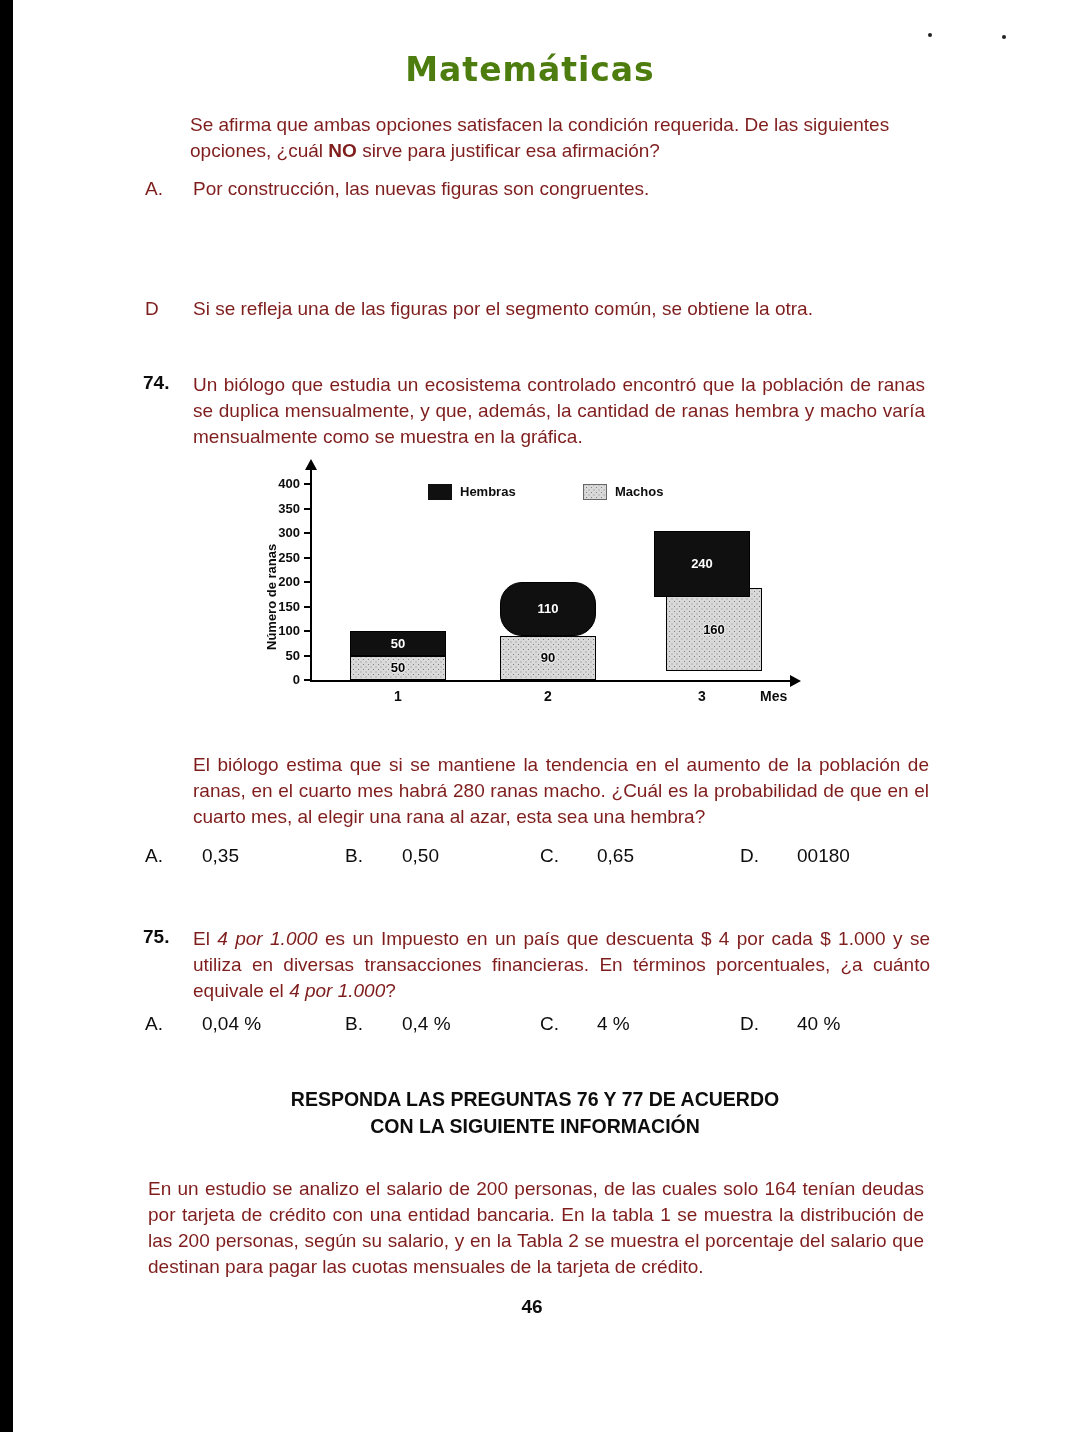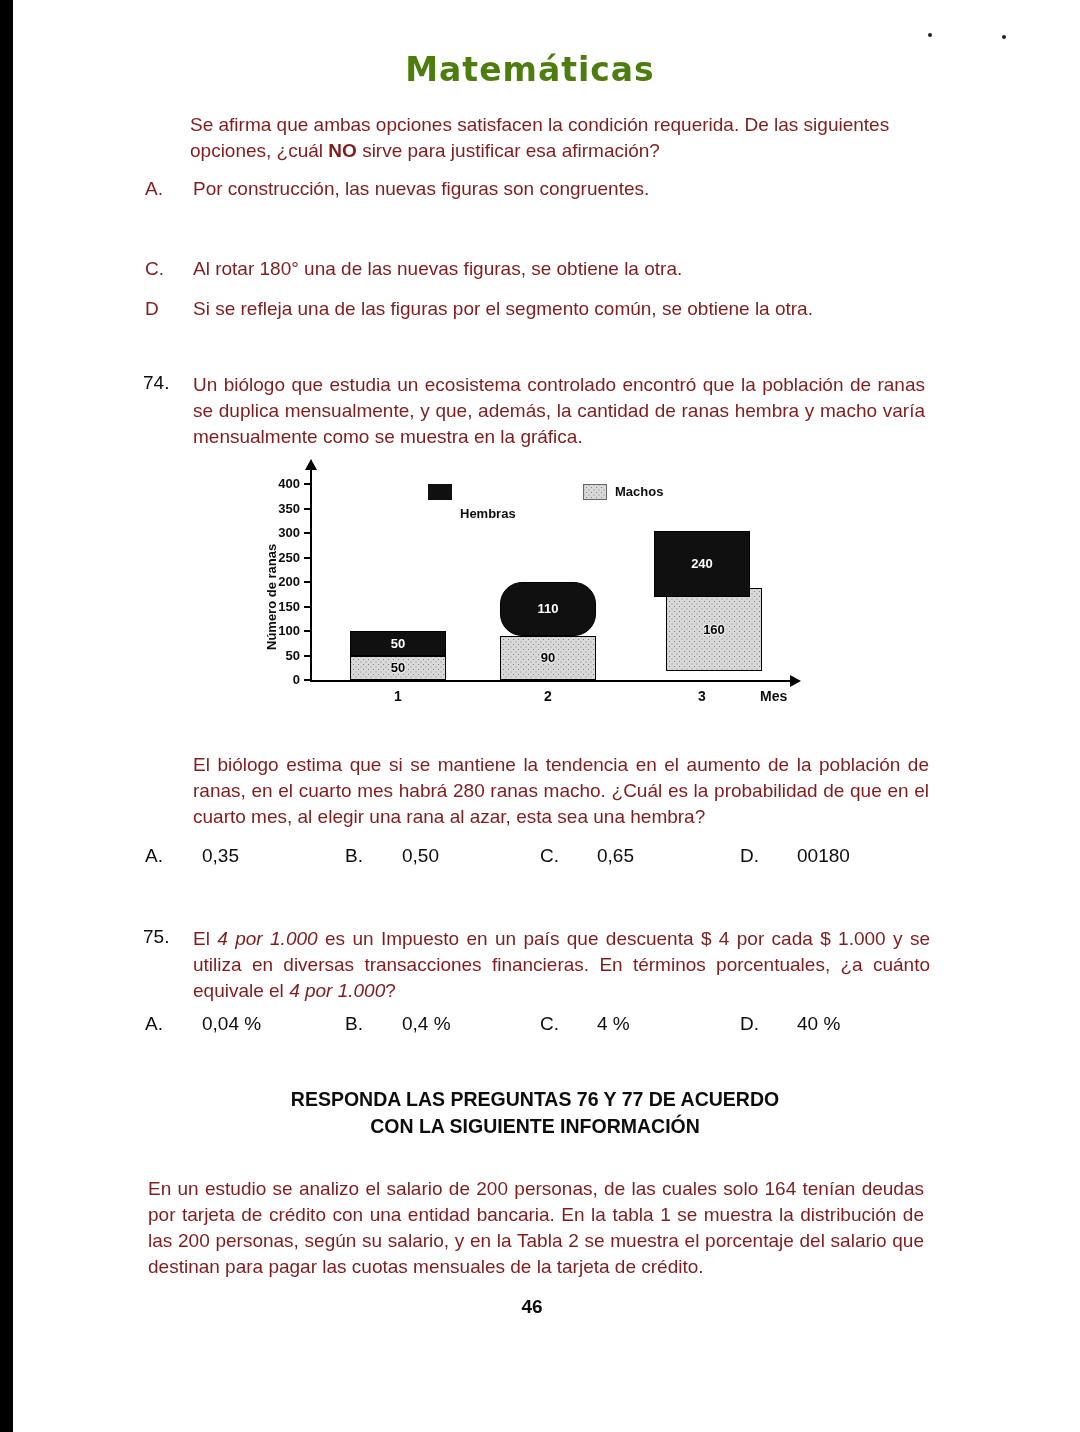--- a/index.html
+++ b/index.html
@@ -13,21 +13,21 @@
   .dot1{left:928px;top:33px;}
   .dot2{left:1002px;top:35px;}
   .title{
     position:absolute;top:50px;left:0;width:1060px;margin:0;text-align:center;
     font-family:"DejaVu Sans",sans-serif;font-size:33px;font-weight:bold;letter-spacing:1px;color:#4d7c0f;
   }
   .txt{position:absolute;margin:0;font-size:19px;line-height:26px;color:#7f1d1d;}
   .intro{left:190px;top:112px;width:730px;}
   .optline{left:145px;width:795px;}
   .optline .letter{display:inline-block;width:48px;}
-  .qnum{position:absolute;left:143px;font-size:19px;font-weight:normal;}
+  .qnum{position:absolute;left:143px;font-size:19px;font-weight:bold;}
   .qbody{left:193px;width:732px;text-align:justify;}
   .justify{text-align:justify;}
   .ansrow{position:absolute;left:0;top:0;width:1080px;height:28px;}
   .anscell{position:absolute;font-size:19px;white-space:nowrap;}
   .anscell .letter{display:inline-block;width:57px;}
   .heading{position:absolute;left:0;top:1086px;width:1070px;text-align:center;font-size:19.5px;font-weight:bold;line-height:27px;}
   .info{left:148px;top:1176px;width:776px;}
   .pagenum{position:absolute;left:0;top:1296px;width:1064px;text-align:center;font-size:19px;font-weight:bold;}
   i{font-style:italic;}
 
@@ -52,39 +52,38 @@
   .seg.hembras{background:#101010;}
   .seg.machos, .leg-sw-m{
     background-color:#d9d9d9;
     background-image:radial-gradient(#7f7f7f 26%, transparent 28%),radial-gradient(#7f7f7f 26%, transparent 28%);
     background-size:5px 5px;background-position:0 0,2.5px 2.5px;
   }
   .seg-label{font-size:13px;font-weight:bold;line-height:1;}
   .hembras-label{color:#fff;}
   .machos-label{color:#000;text-shadow:0 0 2px #fff,0 0 2px #fff,0 0 2px #fff;}
   .leg-sw-h{position:absolute;left:166px;top:22px;width:24px;height:16px;background:#101010;}
-  .leg-lab-h{position:absolute;left:198px;top:22px;font-size:13px;font-weight:bold;margin-top:22px;}
+  .leg-lab-h{position:absolute;left:198px;top:22px;font-size:13px;font-weight:bold;}
   .leg-sw-m{position:absolute;left:321px;top:22px;width:24px;height:16px;border:1px solid #666;box-sizing:border-box;}
   .leg-lab-m{position:absolute;left:353px;top:22px;font-size:13px;font-weight:bold;}
 </style>
 </head>
 <body>
 
 <div class="page">
 
   <div class="scan-strip"></div>
   <div class="dot dot1"></div>
   <div class="dot dot2"></div>
 
   <h1 class="title">Matemáticas</h1>
 
   <p class="txt intro"><span>Se afirma que ambas opciones satisfacen la condición requerida. De las siguientes opciones, ¿cuál </span><b>NO</b><span> sirve para justificar esa afirmación?</span></p>
 
   <div class="txt optline" style="top:176px"><span class="letter">A.</span><span>Por construcción, las nuevas figuras son congruentes.</span></div>
-  <div class="txt optline" style="top:256px"><span class="letter">C.</span><span>Al rotar 180° una de las nuevas figuras, se obtiene la otra.</span></div>
   <div class="txt optline" style="top:296px"><span class="letter">D</span><span>Si se refleja una de las figuras por el segmento común, se obtiene la otra.</span></div>
 
   <div class="qnum" style="top:372px">74.</div>
   <p class="txt qbody" style="top:372px">Un biólogo que estudia un ecosistema controlado encontró que la población de ranas se duplica mensualmente, y que, además, la cantidad de ranas hembra y macho varía mensualmente como se muestra en la gráfica.</p>
 
   <div class="chart">
     <div class="chart-plot">
       <div class="ylab">Número de ranas</div>
       <div class="yaxis"></div>
       <div class="xaxis"></div>

